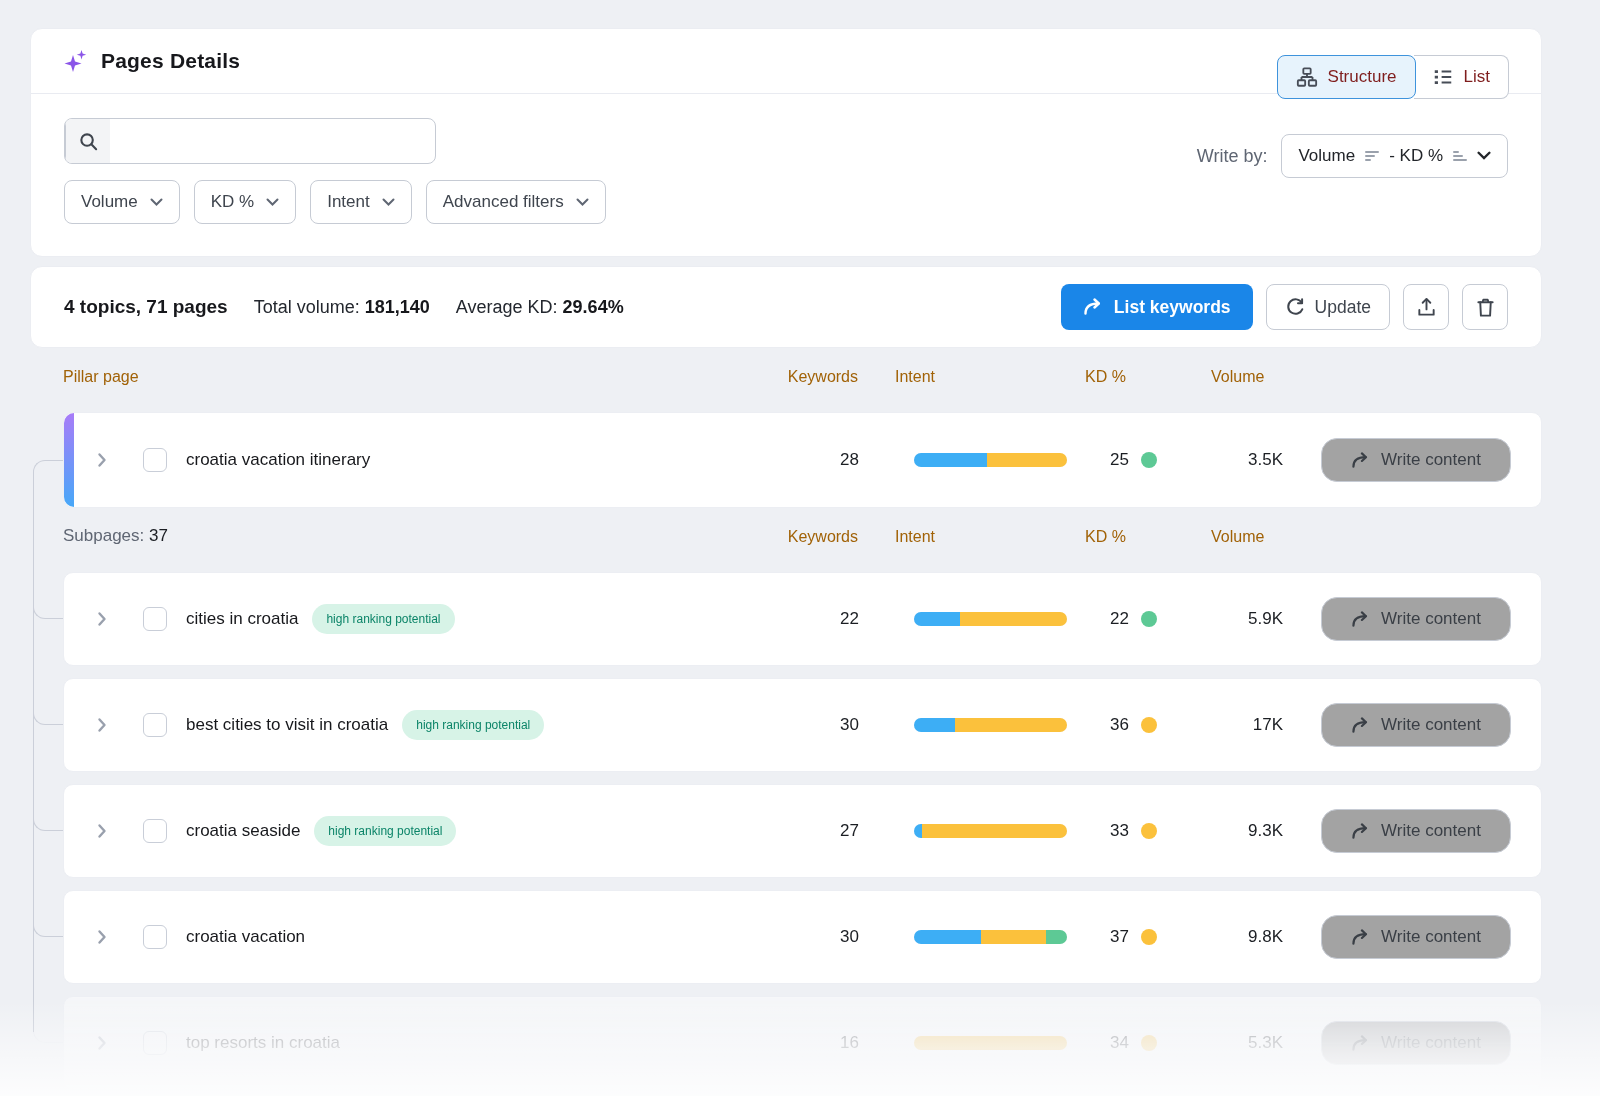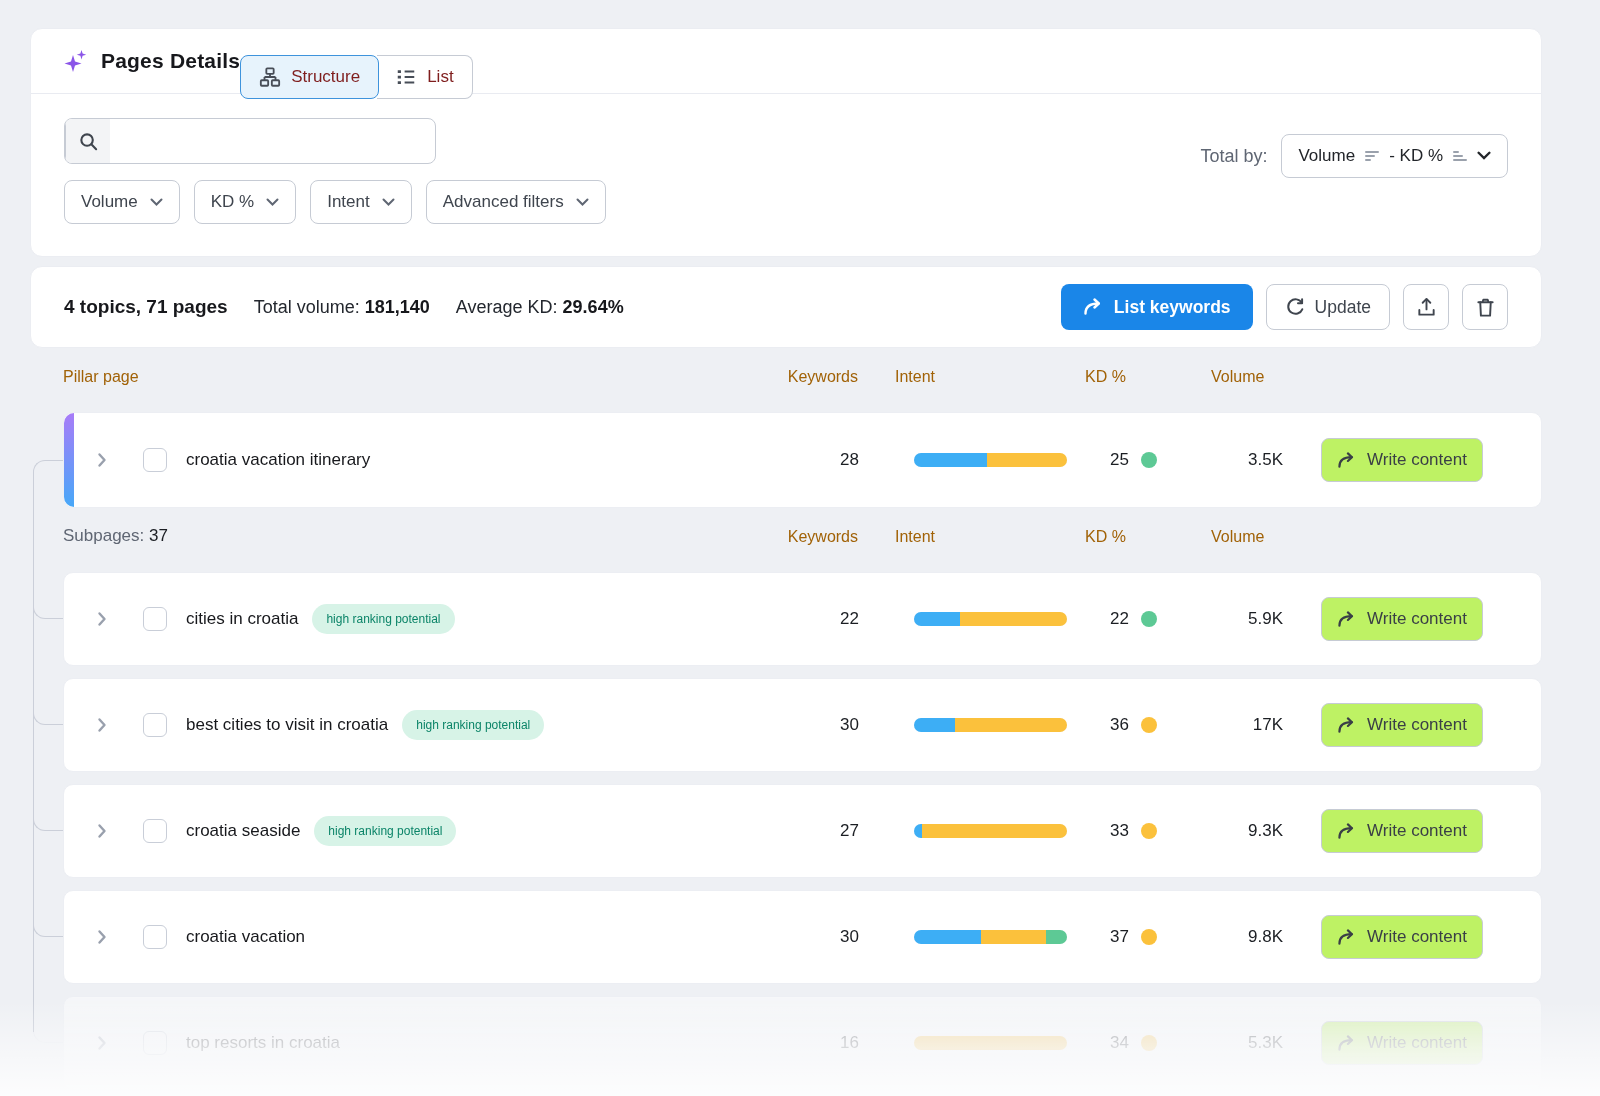--- a/index.html
+++ b/index.html
@@ -4,21 +4,21 @@
 <style>
   * { margin:0; padding:0; box-sizing:border-box; }
   html,body { background:#eef0f4; }
   body { font-family:"Liberation Sans", sans-serif; color:#1b1e23; }
   .page { position:relative; width:1600px; height:1096px; background:#eef0f4; overflow:hidden; }
 
   .card { position:absolute; background:#fff; border:1px solid #ebedf2; border-radius:12px; }
 
   
   .card-top { left:30px; top:28px; width:1512px; height:229px; }
-  .hdr-row { display:flex; align-items:center; justify-content:flex-start; height:65px; padding:16px 32px; border-bottom:1px solid #e9ebf1; }
+  .hdr-row { display:flex; align-items:center; justify-content:space-between; height:65px; padding:16px 32px; border-bottom:1px solid #e9ebf1; }
   .hdr-left { display:flex; align-items:center; gap:10px; }
   .title { font-size:21px; font-weight:bold; color:#17181c; letter-spacing:.2px; }
 
   .segmented { display:flex; align-items:center; }
   .seg { display:flex; align-items:center; gap:10px; height:44px; padding:0 18px; font-size:17px; color:#7f1d1d; background:#fff; border:1px solid #c6cbd4; cursor:pointer;margin-top:32px; }
   .seg.active { background:#e7f3fc; border:1.5px solid #3e93dc; border-radius:8px; z-index:2; }
   .seg.inactive { border-left:none; border-radius:0 8px 8px 0; margin-left:-2px; }
 
   .filter-area { position:relative; padding:24px 33px 0 33px; }
   .search-group { display:flex; width:372px; height:46px; border:1px solid #c6cbd4; border-radius:8px; overflow:hidden; background:#fff; }
@@ -52,21 +52,21 @@
   .checkbox { position:absolute; left:79px; top:50%; transform:translateY(-50%); width:24px; height:24px; border:1.5px solid #c9ced8; border-radius:6px; background:#fff; cursor:pointer; }
   .row-title-wrap { position:absolute; left:122px; top:50%; transform:translateY(-50%); display:flex; align-items:center; gap:14px; white-space:nowrap; }
   .row-title { font-size:17px; color:#17181c; }
   .badge { display:inline-flex; align-items:center; height:30px; padding:0 14px; border-radius:15px; background:#d7f3e7; color:#0b8468; font-size:12px; white-space:nowrap; }
   .num-kw { position:absolute; left:710px; width:85px; top:50%; transform:translateY(-50%); text-align:right; font-size:17px; color:#1b1e23; }
   .bar { position:absolute; left:850px; top:50%; transform:translateY(-50%); width:153px; height:14px; border-radius:7px; overflow:hidden; display:flex; background:#f0f1f4; }
   .bar > div { height:100%; }
   .num-kd { position:absolute; left:995px; width:70px; top:50%; transform:translateY(-50%); text-align:right; font-size:17px; color:#1b1e23; }
   .kd-dot { position:absolute; left:1077px; top:50%; transform:translateY(-50%); width:16px; height:16px; border-radius:50%; }
   .num-vol { position:absolute; left:1128px; width:91px; top:50%; transform:translateY(-50%); text-align:right; font-size:17px; color:#1b1e23; }
-  .btn-write { position:absolute; left:1257px; top:50%; transform:translateY(-50%); width:162px; height:44px; display:flex; align-items:center; justify-content:center; gap:11px; border:1px solid #c6cbd4; border-radius:8px; background:#bef264; color:#3a3f46; font-size:17px; cursor:pointer; white-space:nowrap; }
+  .btn-write { position:absolute; left:1257px; top:50%; transform:translateY(-50%); width:190px; height:44px; display:flex; align-items:center; justify-content:center; gap:11px; border:1px solid #c6cbd4; border-radius:16px; background:#a3a3a3; color:#3a3f46; font-size:17px; cursor:pointer; white-space:nowrap; }
 
   .subpages-label { position:absolute; left:63px; top:526px; font-size:17px; color:#5f6673; white-space:nowrap; }
   .subpages-label b { color:#1b1e23; font-weight:normal; }
 
   
   .elbow-top { position:absolute; left:33px; top:460px; width:30px; height:30px; border-top:1.5px solid #cbcfd9; border-left:1.5px solid #cbcfd9; border-top-left-radius:12px; }
   .trunk { position:absolute; left:33px; top:472px; width:2px; height:560px; border-left:1.5px solid #cbcfd9; }
   .elbow { position:absolute; left:33px; width:30px; height:26px; border-left:1.5px solid #cbcfd9; border-bottom:1.5px solid #cbcfd9; border-bottom-left-radius:12px; }
 
   .faded { opacity:.45; -webkit-mask-image:linear-gradient(180deg,rgba(0,0,0,1) 0%,rgba(0,0,0,.15) 100%); mask-image:linear-gradient(180deg,rgba(0,0,0,1) 0%,rgba(0,0,0,.15) 100%); }
@@ -155,21 +155,21 @@
           <span>Advanced filters</span>
           <span>
             <svg width="13" height="9" viewBox="0 0 13 9" fill="none" stroke="#5f6673" stroke-width="2" stroke-linecap="round">
                 <path d="M1.5 1.5 L6.5 6.5 L11.5 1.5"></path>
               </svg>
           </span>
         </button>
       </div>
 
       <div class="sort-group">
-        <span class="sort-label">Total by:</span>
+        <span class="sort-label">Write by:</span>
         <button class="sort-btn">
           <span>Volume</span>
           <span>
             <svg width="16" height="14" viewBox="0 0 16 14" stroke="#9aa1ac" stroke-width="2" stroke-linecap="round">
                 <path d="M2 3 H14 M2 7 H10 M2 11 H6"></path>
               </svg>
           </span>
           <span>- KD %</span>
           <span>
             <svg width="16" height="14" viewBox="0 0 16 14" stroke="#9aa1ac" stroke-width="2" stroke-linecap="round">

